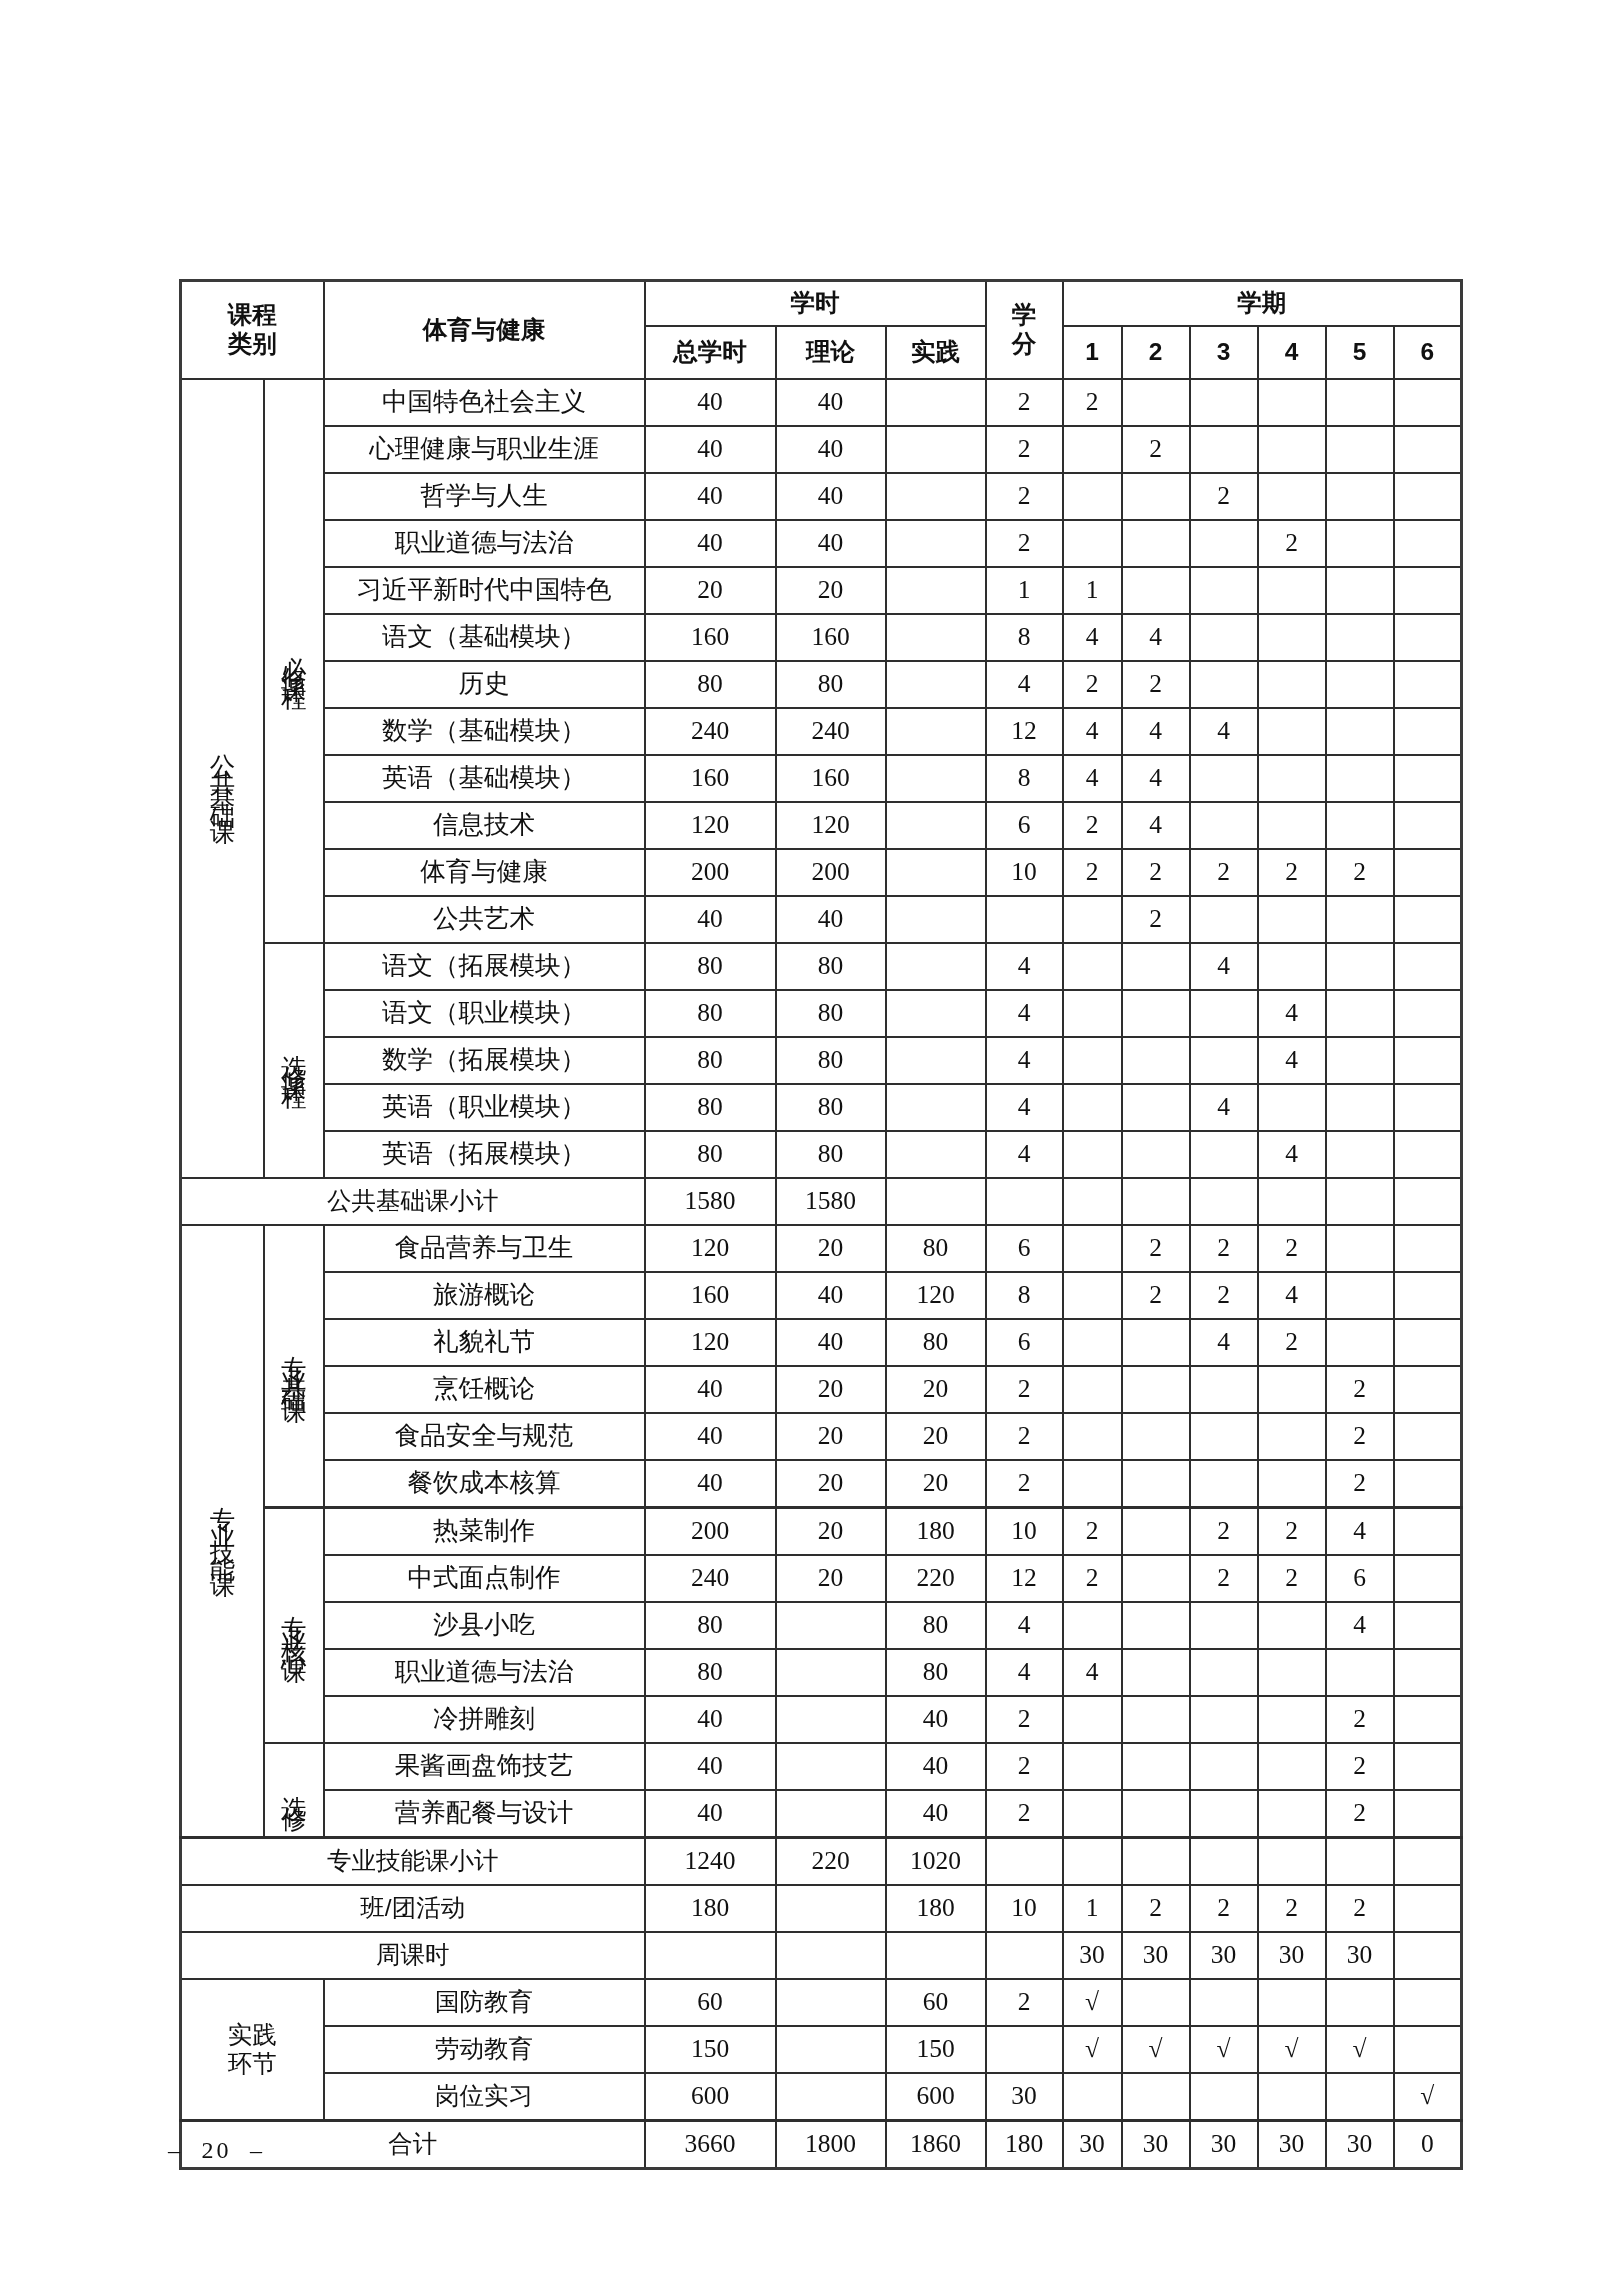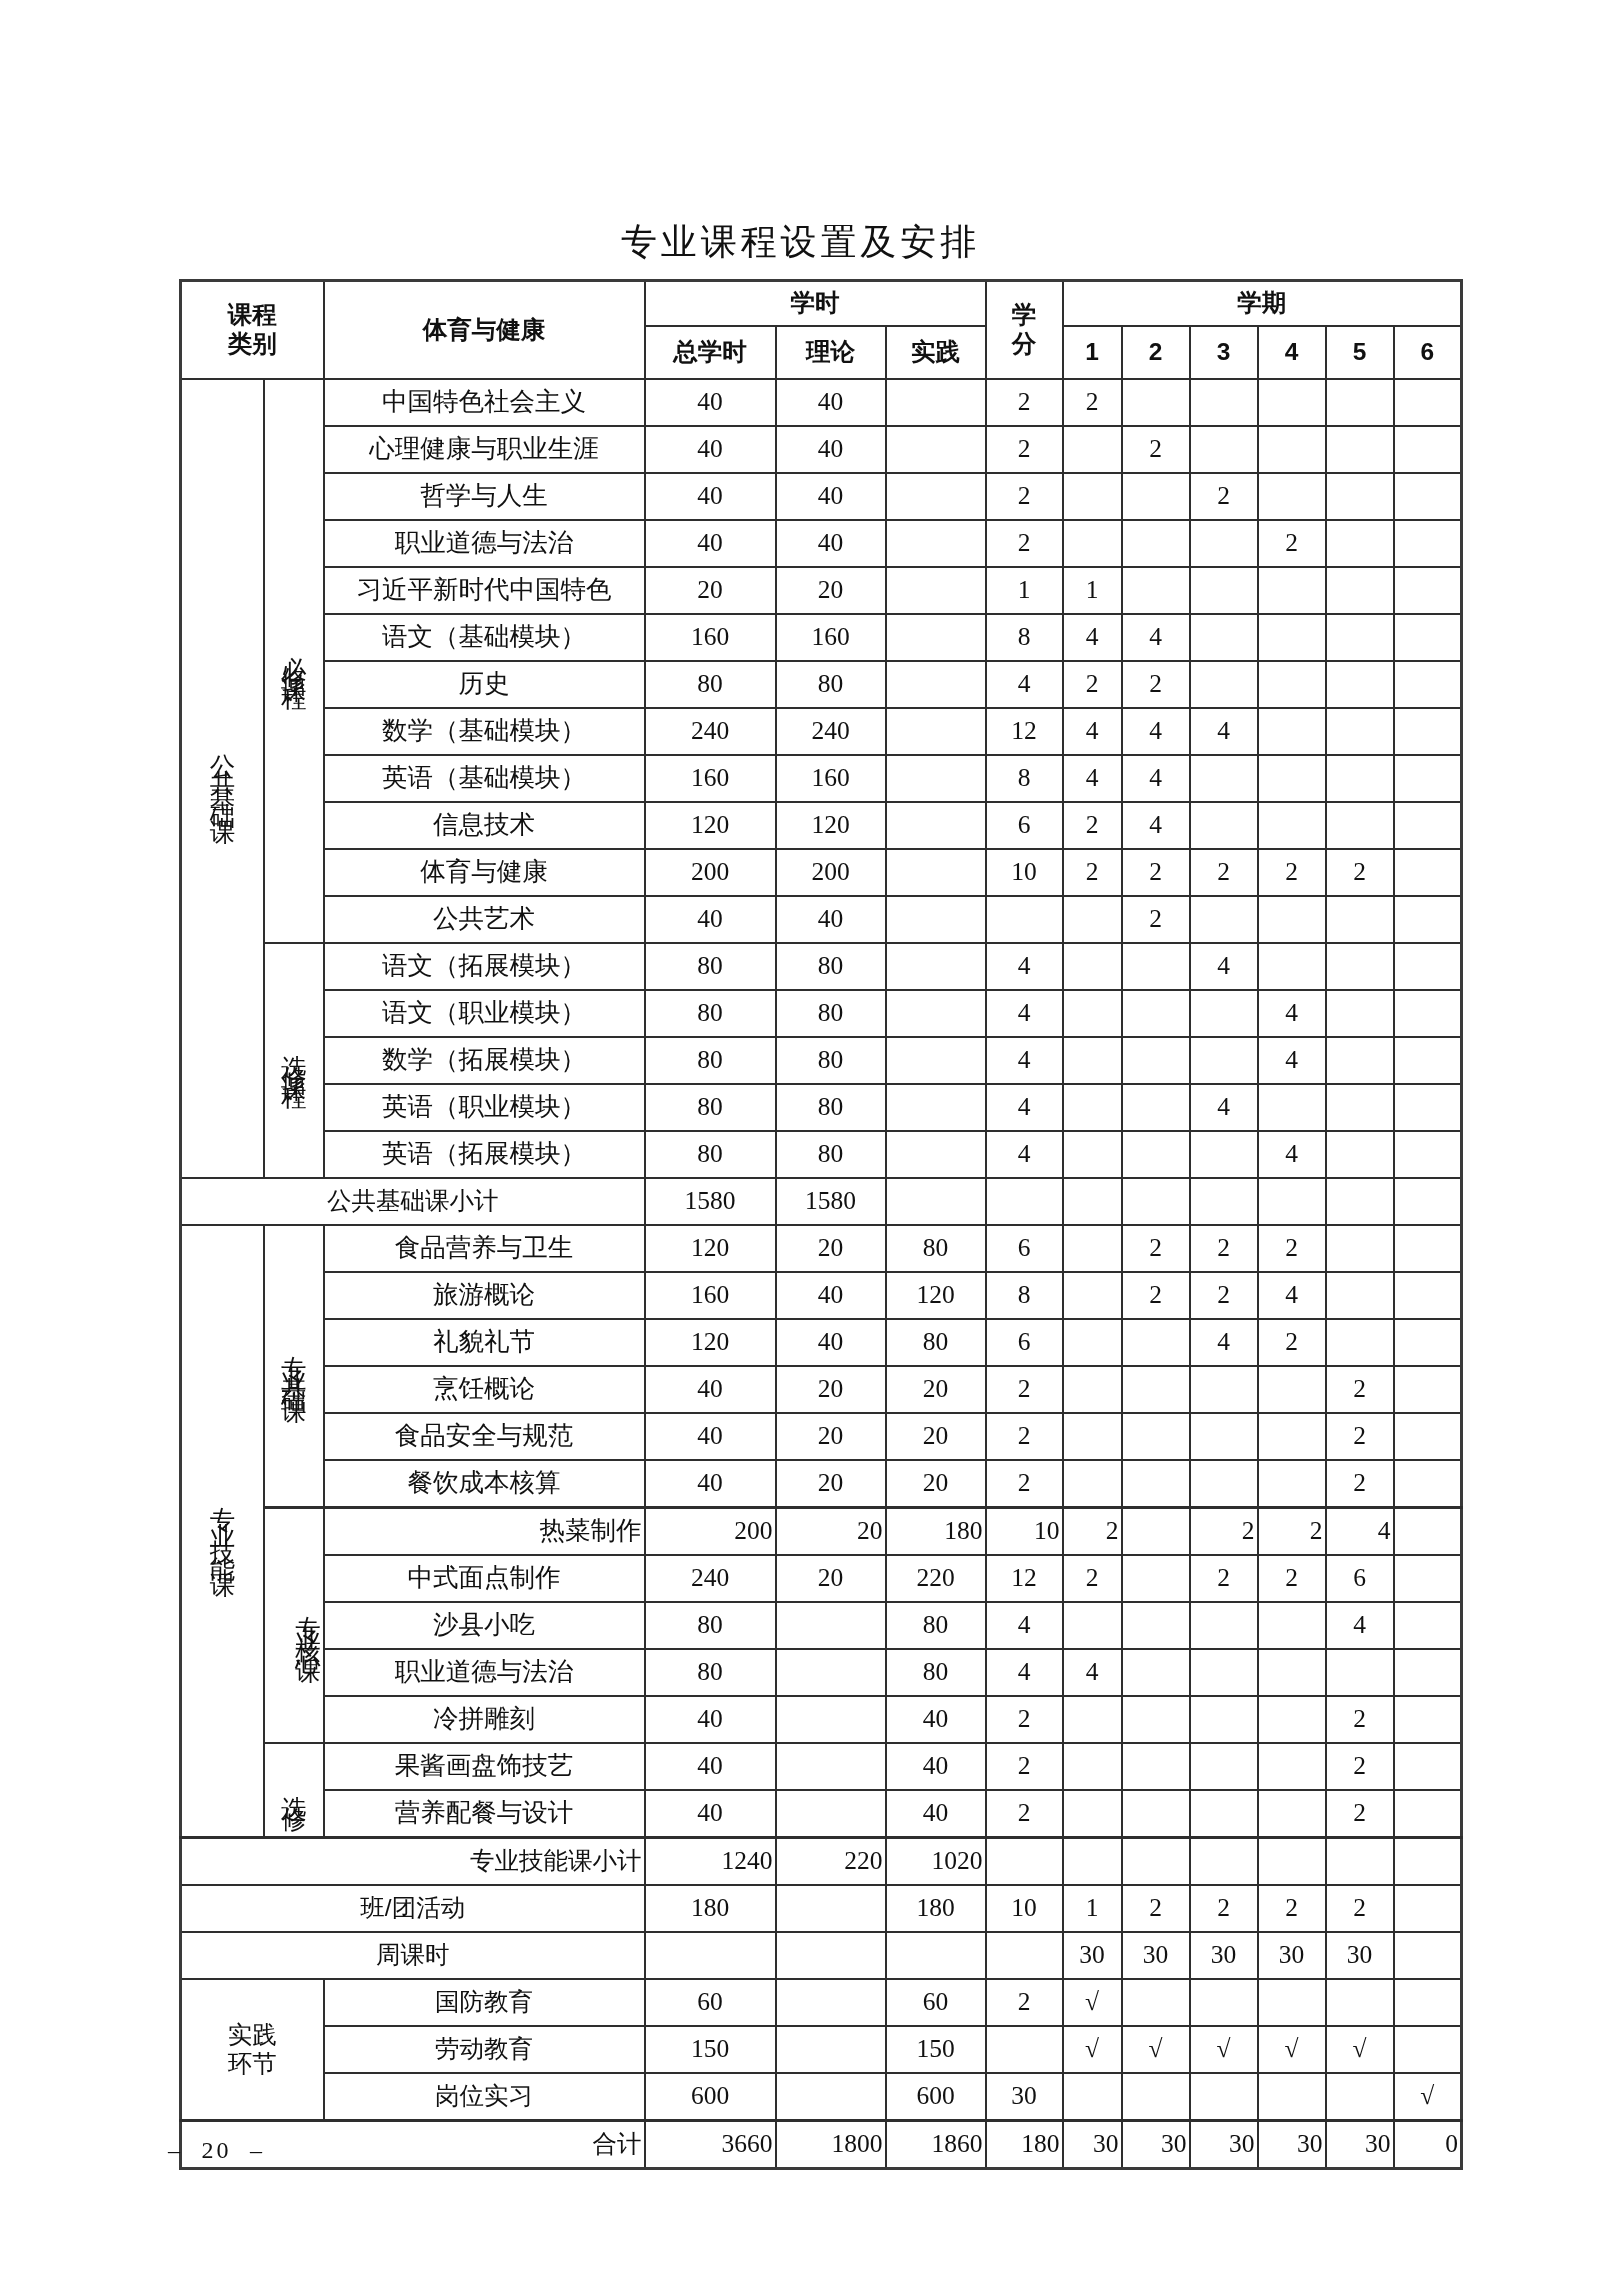--- a/index.html
+++ b/index.html
@@ -39,32 +39,31 @@
     font-family:"Liberation Sans","DejaVu Sans",sans-serif;
     font-weight:normal; font-size:24.5px;
   }
   .vert {
     writing-mode:vertical-lr; -webkit-writing-mode:vertical-lr;
     text-orientation:upright; -webkit-text-orientation:upright;
     display:inline-block; line-height:1;
   }
   .vcat { letter-spacing:16.7px; }
   .vsub { letter-spacing:10.8px; }
-  tr.thick-top td { border-top-width:3.9px;text-align:right; }
+  tr.thick-top td { border-top-width:3.9px; }
   .page-number {
     position:absolute; left:168px; top:2137px;
     font-size:24px; letter-spacing:2.9px; word-spacing:9.8px;
   }
 </style>
 </head>
 <body>
 
 <div class="page">
 
-  <div class="doc-title">专业课程设置及安排</div>
 
   <table class="curriculum">
     <colgroup>
       <col class="c-cat1">
         <col class="c-cat2">
         <col class="c-name">
       <col class="c-total">
         <col class="c-theory">
         <col class="c-prac">
       <col class="c-credit">

